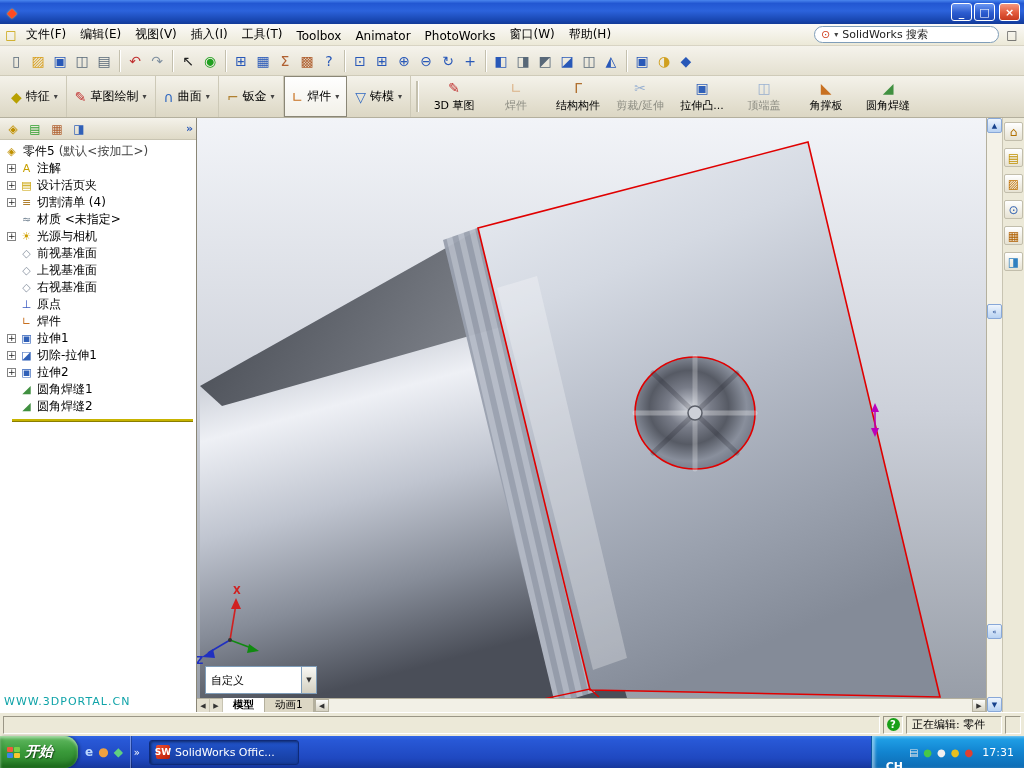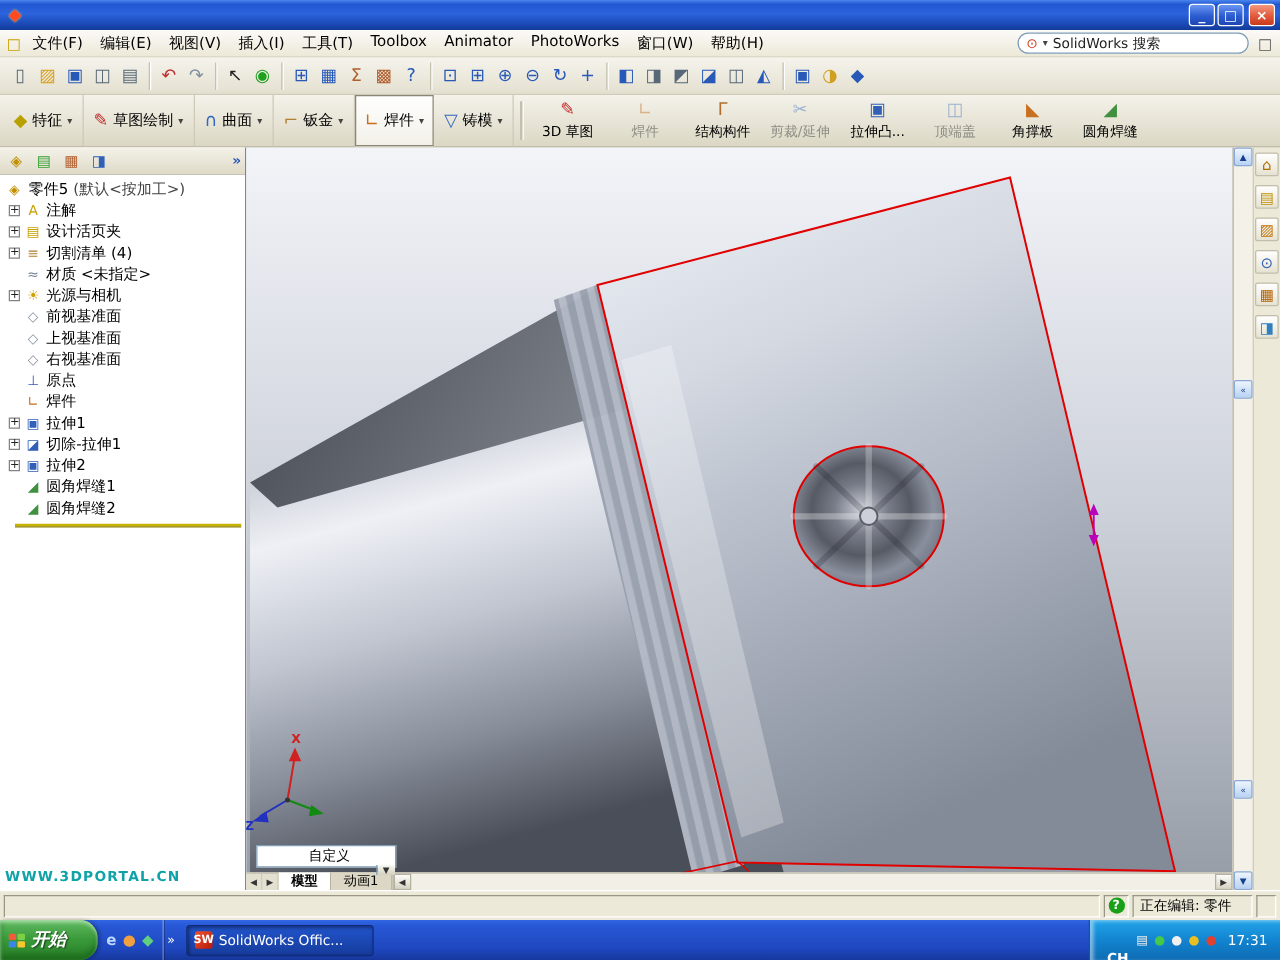--- a/index.html
+++ b/index.html
@@ -17,21 +17,21 @@
   .win-btns { margin-left:auto; display:flex; gap:2px; }
   .win-btn { width:21px; height:18px; display:flex; align-items:center; justify-content:center; font-size:11px;
     font-weight:bold; color:#fff; border:1px solid #fff; border-radius:3px;
     background:linear-gradient(180deg,#6a96f2,#2c5cd0 55%,#1e48b4); }
   .win-btn.close { background:linear-gradient(180deg,#f4987e,#e25a3c 55%,#c83a1e); margin-left:2px; }
 
   
   .menubar { height:22px; display:flex; align-items:center; background:linear-gradient(180deg,#fbfaf7,#ece9d8);
     border-bottom:1px solid #d8d4c4; padding:0 3px; }
   .child-icon { width:16px; text-align:center; color:#c8a000; font-size:12px; }
-  .menu-items { display:flex; height:100%; align-items:flex-start; }
+  .menu-items { display:flex; height:100%; align-items:flex-end; }
   .menu-item { padding:2px 7px; white-space:nowrap; cursor:default; }
   .menu-right { margin-left:auto; display:flex; align-items:center; gap:4px; }
   .search-wrap { display:flex; align-items:center; background:#fff; border:1px solid #7f9db9; border-radius:9px;
     height:17px; width:185px; padding:0 6px; gap:4px; }
   .search-glyph { color:#d04020; font-size:11px; }
   .search-dd { font-size:8px; color:#444; }
   .search-wrap input { border:none; outline:none; flex:1; font-size:11px; color:#222; background:transparent;
     font-family:inherit; min-width:0; }
   .menu-extra { width:18px; height:16px; display:flex; align-items:center; justify-content:center; color:#555; }
 
@@ -76,22 +76,22 @@
   .tconfig { color:#444; }
   .titem { display:flex; align-items:center; height:17px; padding-left:7px; gap:3px; white-space:nowrap; }
   .texp { width:9px; height:9px; border:1px solid #848484; background:#fff; font-size:9px; line-height:7px;
     text-align:center; color:#222; flex:none; cursor:default; }
   .tico { width:15px; text-align:center; font-size:11px; flex:none; }
   .rollback { border-top:2px solid #c8b400; border-bottom:1px solid #8a7e00; margin:4px 3px 0 12px; }
 
   
   .viewport { flex:1; position:relative; min-width:0; background:#dfe3ea; }
   .vp-svg { position:absolute; left:0; top:0; width:100%; height:580px; display:block; }
-  .custom-combo { position:absolute; left:8px; bottom:18px; width:112px; height:18px; background:#fff;
-    border:1px solid #7f9db9; display:flex; align-items:center; font-size:11px; padding-left:5px; z-index:5;flex-direction:column; }
+  .custom-combo { position:absolute; left:8px; bottom:18px; width:112px; height:28px; background:#fff;
+    border:1px solid #7f9db9; display:flex; align-items:center; font-size:11px; padding-left:5px; z-index:5; }
   .combo-btn { margin-left:auto; width:15px; height:100%; background:linear-gradient(#f8f8f4,#d4d0c0);
     border-left:1px solid #7f9db9; display:flex; align-items:center; justify-content:center; font-size:7px; color:#333; }
   .vp-tabs { position:absolute; left:0; right:0; bottom:0; height:14px; background:#ece9d8;
     border-top:1px solid #b4b09e; display:flex; align-items:stretch; font-size:10.5px; z-index:4; }
   .vpt-btn { width:13px; display:flex; align-items:center; justify-content:center; font-size:7px; color:#333;
     border-right:1px solid #c8c4b2; background:#e4e0d0; }
   .vp-tabbar { display:flex;align-items:flex-end; }
   .vp-tab { padding:0 10px; display:flex; align-items:center; border-right:1px solid #b4b09e; background:#dcd7c4; }
   .vp-tab.active { background:#fff; font-weight:bold; }
   .vp-scroll { flex:1; display:flex; align-items:stretch; background:#f2f0e6; border-left:1px solid #b4b09e; }
@@ -148,21 +148,21 @@
   .tray-time { margin-left:3px; }
 
   
   .watermark { position:absolute; left:4px; top:692px; z-index:60; pointer-events:none; line-height:1; }
   .wm-row { display:flex; align-items:flex-start; }
   .wm-title { font-size:30px; font-weight:bold; color:rgba(116,142,152,.95); letter-spacing:2px;
     text-shadow:1px 1px 0 rgba(255,255,255,.95), -1px -1px 0 rgba(255,255,255,.7), 2px 2px 2px rgba(0,0,0,.25); }
   .wm-grid { display:grid; grid-template-columns:7px 7px; gap:1px; margin:2px 0 0 3px; }
   .wm-grid span { width:7px; height:6px; display:block; }
   .wg1{background:#e86420;} .wg2{background:#38a038;} .wg3{background:#2864c8;} .wg4{background:#d8b020;}
-  .wm-url { font-size:11px; font-weight:bold; color:#0fa3a8; letter-spacing:1px; margin-top:4px;
+  .wm-url { font-size:11px; font-weight:normal; color:#0fa3a8; letter-spacing:1px; margin-top:4px;
     text-shadow:1px 1px 0 #fff;text-align:center; }
 </style>
 </head>
 <body>
 
 <div class="screen">
 
   <div class="titlebar">
     <span class="app-icon">◆</span>
     <span class="win-btns">

